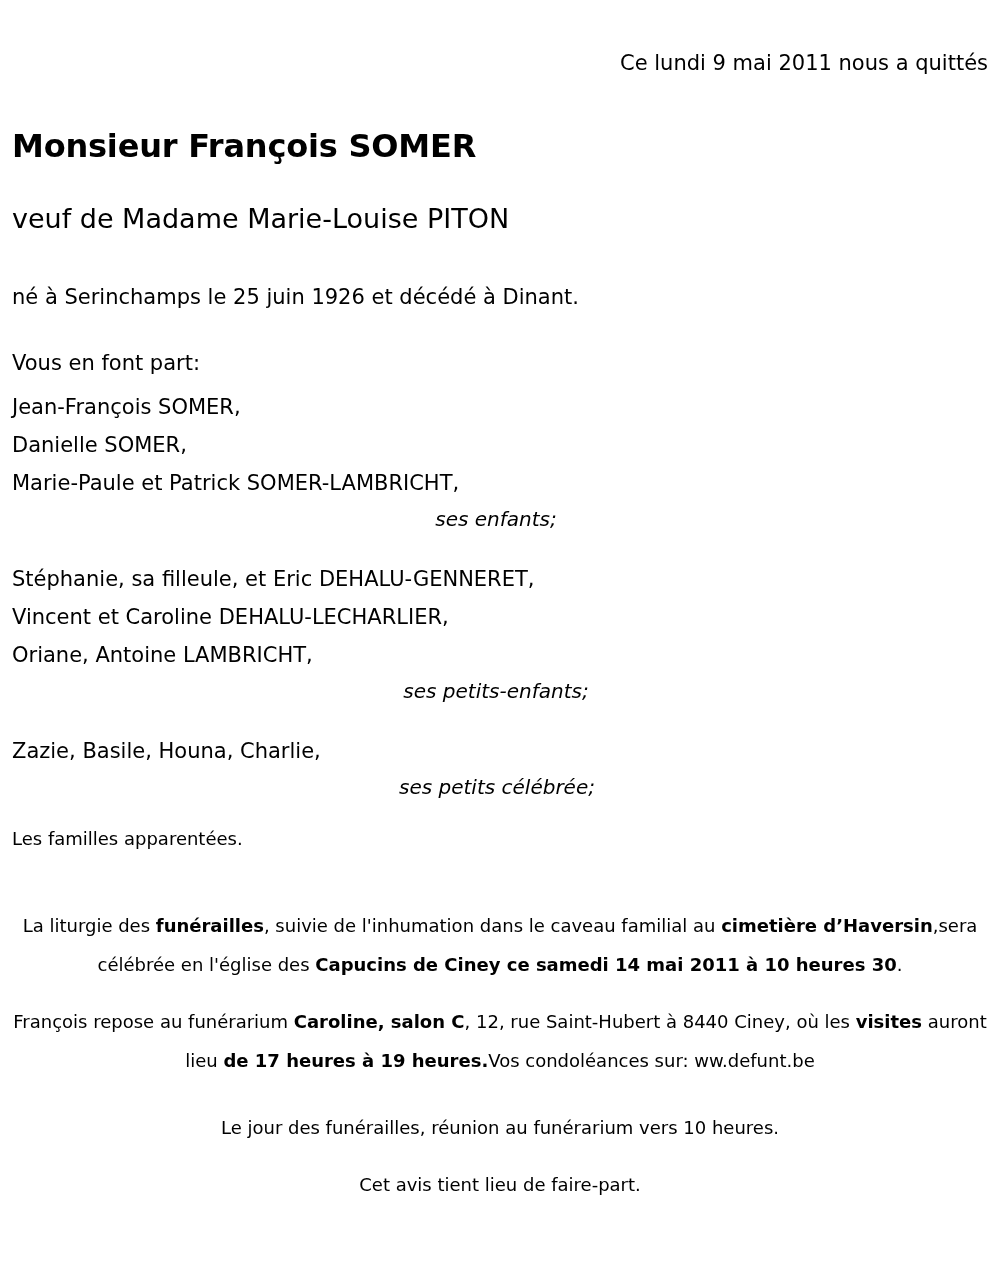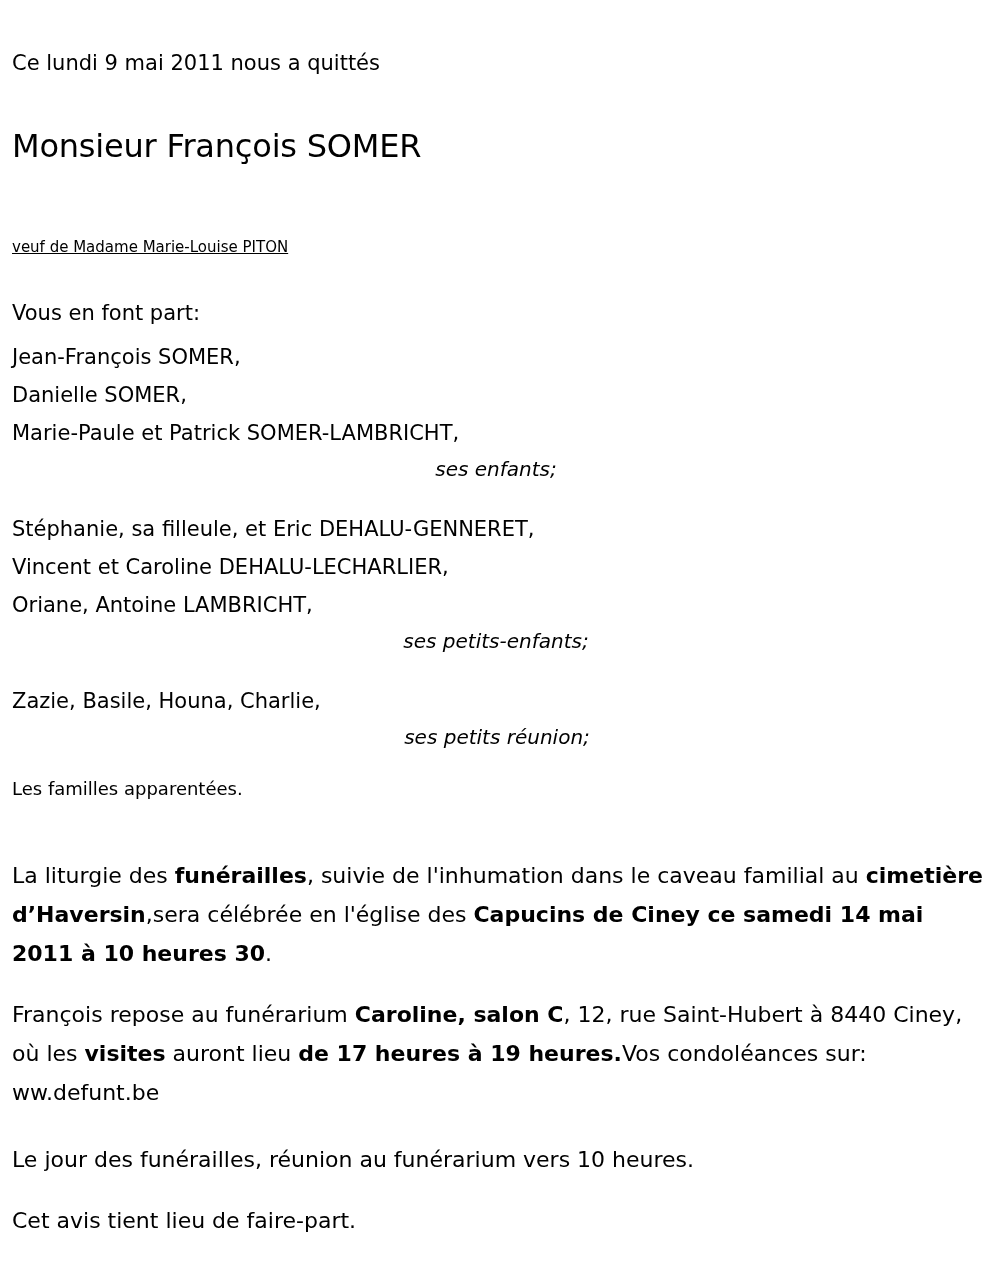--- a/index.html
+++ b/index.html
@@ -30,33 +30,33 @@
     font-size: 21px;
     font-weight: bold;
     line-height: 38px;
     letter-spacing: -0.1px;
   }
   .lead {
     font-size: 21px;
     font-weight: normal;
     line-height: 34px;
     margin-top: 32px;
+    text-align: right;
   }
   .deceased-name {
     font-size: 32px;
-    font-weight: normal;
+    font-weight: bold;
     line-height: 40px;
     margin-top: 46px;
     letter-spacing: -0.2px;
   }
   .spouse {
-    font-size: 15px;
+    font-size: 27px;
     line-height: 34px;
-    margin-top: 64px;
-    text-decoration: underline;
+    margin-top: 36px;
   }
   .birth {
     font-size: 21px;
     line-height: 34px;
     margin-top: 44px;
   }
   .announce {
     font-size: 21px;
     line-height: 34px;
     margin-top: 32px;
@@ -86,23 +86,24 @@
   }
   .relation.treasures {
     padding-right: 6px;
   }
   .families {
     font-size: 18px;
     line-height: 34px;
     margin-top: 18px;
   }
   .para {
-    font-size: 22px;
+    font-size: 18px;
     line-height: 39px;
     margin-top: 0;
+    text-align: center;
   }
   .para-liturgy {
     margin-top: 50px;
   }
   .para-funerarium {
     margin-top: 15px;
   }
   .para-reunion {
     margin-top: 28px;
   }
@@ -117,40 +118,41 @@
 <div class="page">
   <div class="inner">
 
 
     <div class="lead">Ce lundi 9 mai 2011 nous a quittés</div>
 
     <h1 class="deceased-name">Monsieur François SOMER</h1>
 
     <div class="spouse">veuf de Madame Marie-Louise PITON</div>
 
+    <div class="birth">né à Serinchamps le 25 juin 1926 et décédé à Dinant.</div>
 
     <div class="announce">Vous en font part:</div>
 
     <div class="group group-first">
       <div class="name-line">Jean-François SOMER,</div>
       <div class="name-line">Danielle SOMER,</div>
       <div class="name-line">Marie-Paule et Patrick SOMER-LAMBRICHT,</div>
       <div class="relation">ses enfants;</div>
     </div>
 
     <div class="group group-next">
       <div class="name-line">Stéphanie, sa filleule, et Eric DEHALU-GENNERET,</div>
       <div class="name-line">Vincent et Caroline DEHALU-LECHARLIER,</div>
       <div class="name-line">Oriane, Antoine LAMBRICHT,</div>
       <div class="relation tight">ses petits-enfants;</div>
     </div>
 
     <div class="group group-next">
       <div class="name-line">Zazie, Basile, Houna, Charlie,</div>
-      <div class="relation treasures">ses petits réunion;</div>
+      <div class="relation treasures">ses petits célébrée;</div>
     </div>
 
     <div class="families">Les familles apparentées.</div>
 
     <p class="para para-liturgy"><span>La liturgie des </span><b>funérailles</b><span>, suivie de l'inhumation dans le caveau familial au </span><b>cimetière d’Haversin</b><span>,sera célébrée en l'église des </span><b>Capucins de Ciney ce samedi 14 mai 2011 à 10 heures 30</b><span>.</span></p>
 
     <p class="para para-funerarium"><span>François repose au funérarium </span><b>Caroline, salon C</b><span>, 12, rue Saint-Hubert à 8440 Ciney, où les </span><b>visites</b><span> auront lieu </span><b>de 17 heures à 19 heures.</b><span>Vos condoléances sur: ww.defunt.be</span></p>
 
     <p class="para para-reunion">Le jour des funérailles, réunion au funérarium vers 10 heures.</p>
 

